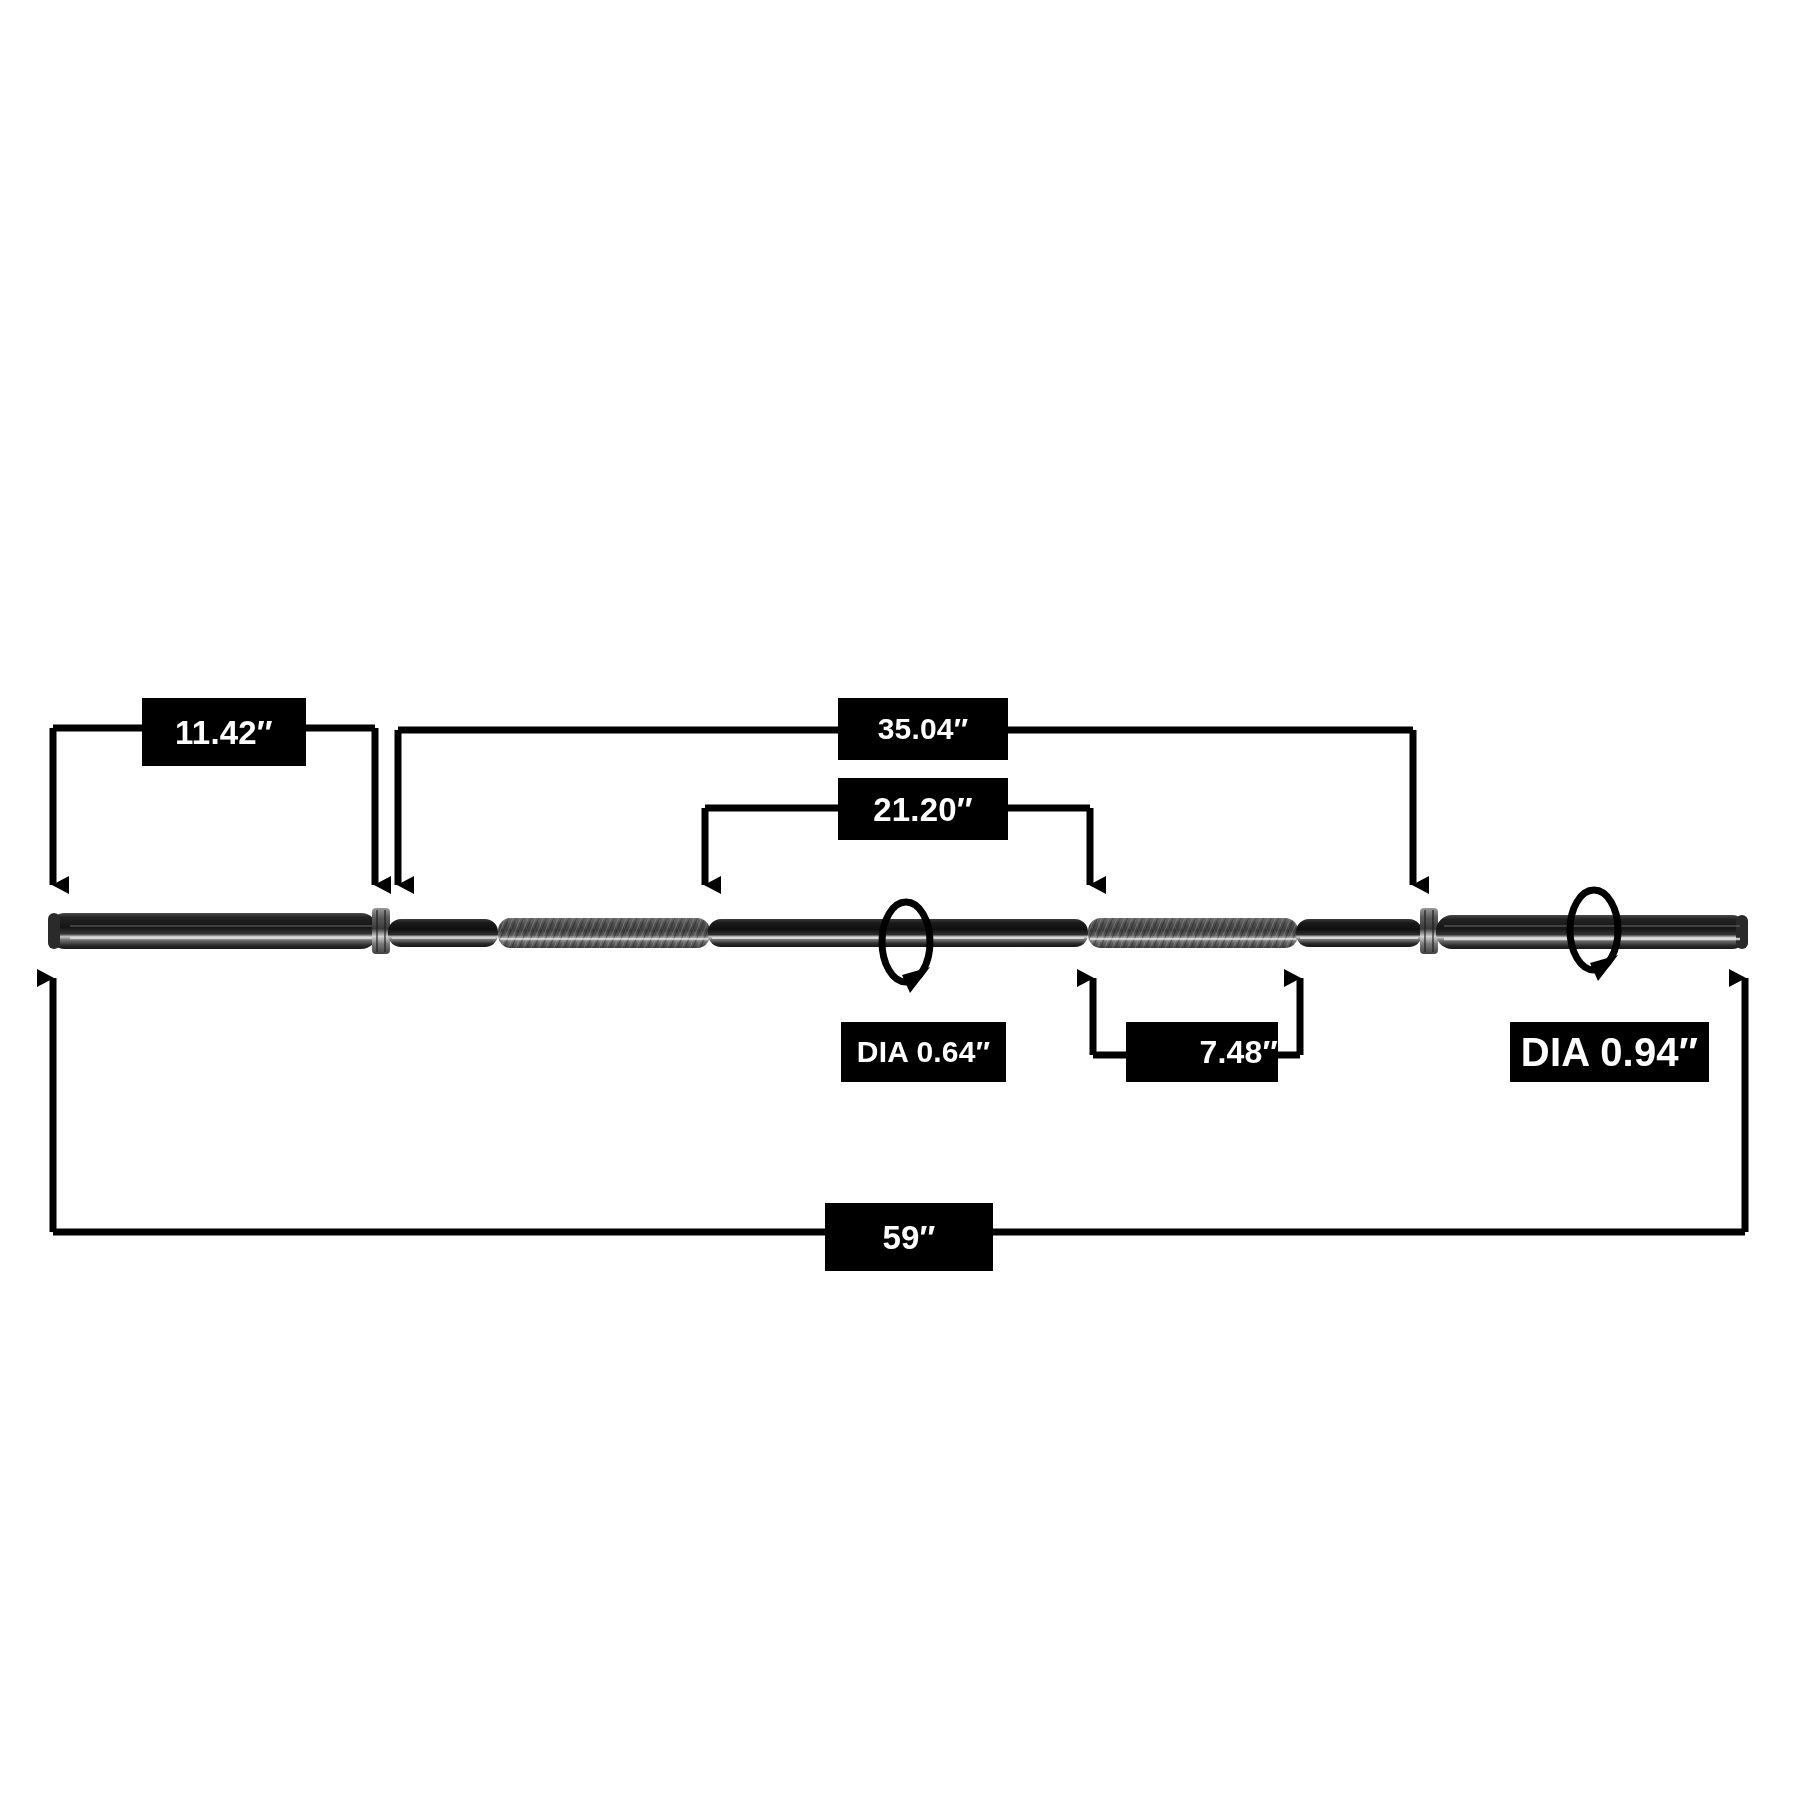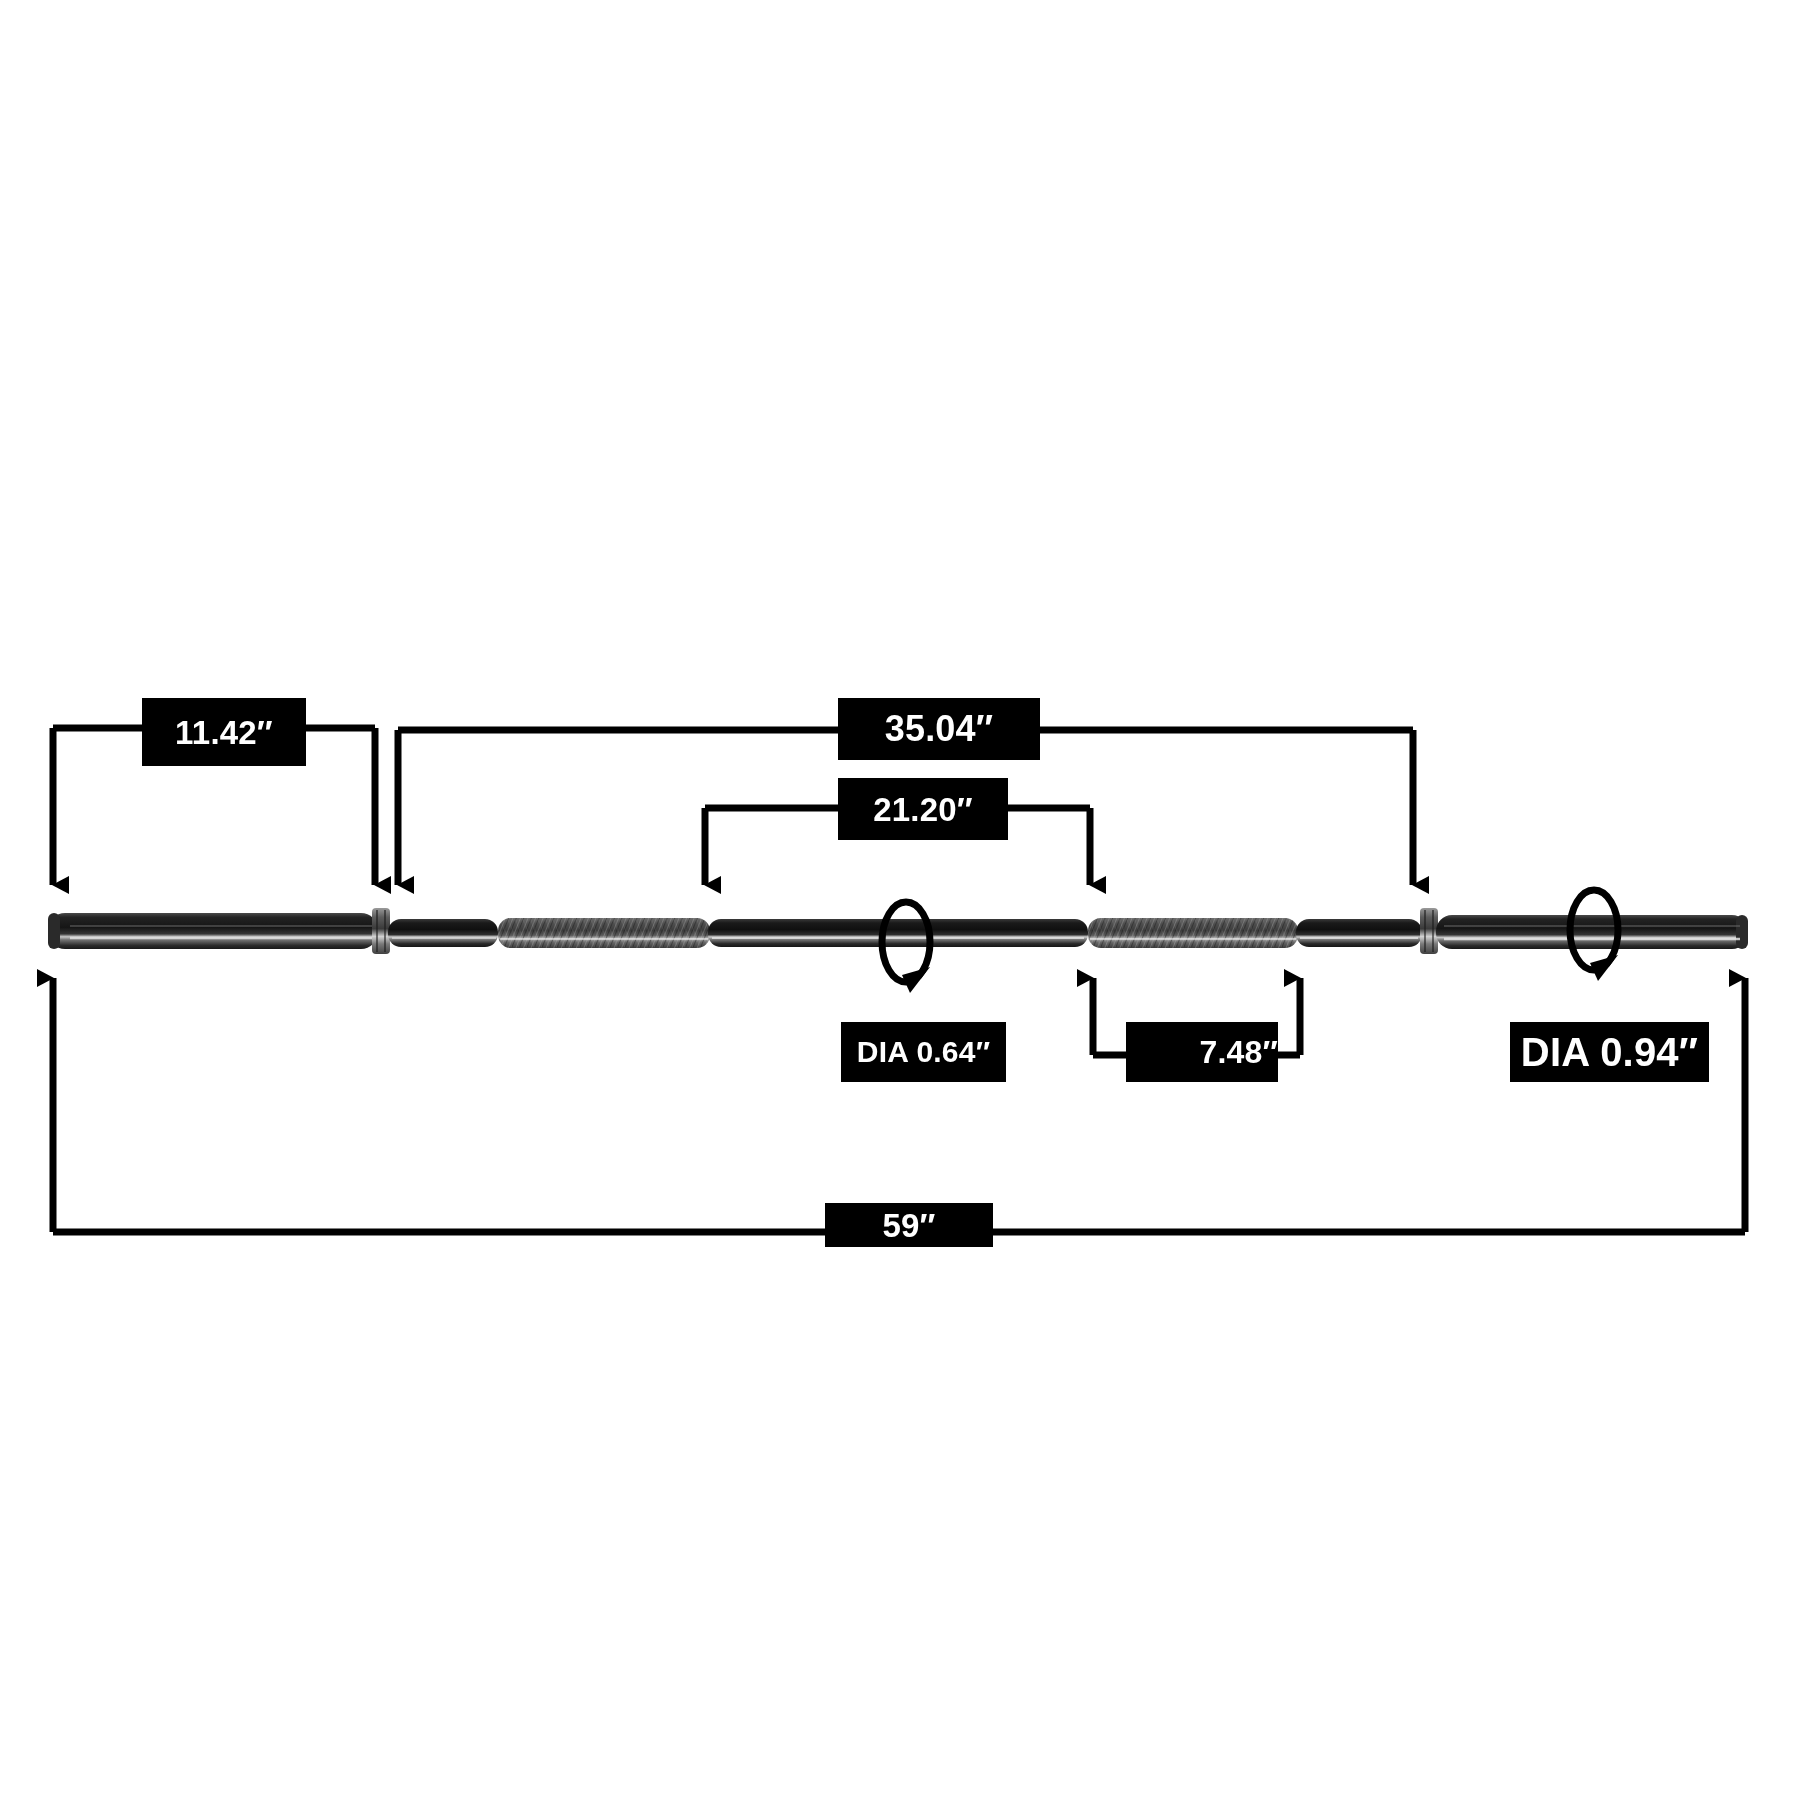--- a/index.html
+++ b/index.html
@@ -198,37 +198,37 @@
       <path d="M53 1232 L53 978" marker-end="url(#arrowDown)"></path>
       <path d="M53 1232 L1745 1232"></path>
       <path d="M1745 1232 L1745 978" marker-end="url(#arrowDown)"></path>
     </g>
   </svg>
 
   <div class="dim-label" style="left:142px; top:698px; width:164px; height:68px; font-size:33px;">
     <span>11.42″</span>
   </div>
 
-  <div class="dim-label" style="left:838px; top:698px; width:202px; height:62px; font-size:36px;">
+  <div class="dim-label" style="left:838px; top:698px; width:170px; height:62px; font-size:30px;">
     <span>35.04″</span>
   </div>
 
   <div class="dim-label" style="left:838px; top:778px; width:170px; height:62px; font-size:33px;">
     <span>21.20″</span>
   </div>
 
   <div class="dim-label" style="left:841px; top:1022px; width:165px; height:60px; font-size:30px;">
     <span>DIA 0.64″</span>
   </div>
 
   <div class="dim-label" style="left:1126px; top:1022px; width:152px; height:60px; font-size:32px;justify-content:flex-end;">
     <span>7.48″</span>
   </div>
 
   <div class="dim-label" style="left:1510px; top:1022px; width:199px; height:60px; font-size:40px;">
     <span>DIA 0.94″</span>
   </div>
 
-  <div class="dim-label" style="left:825px; top:1203px; width:168px; height:44px; font-size:33px;">
+  <div class="dim-label" style="left:825px; top:1203px; width:168px; height:68px; font-size:33px;">
     <span>59″</span>
   </div>
 
 </div>
 
 </body></html>

